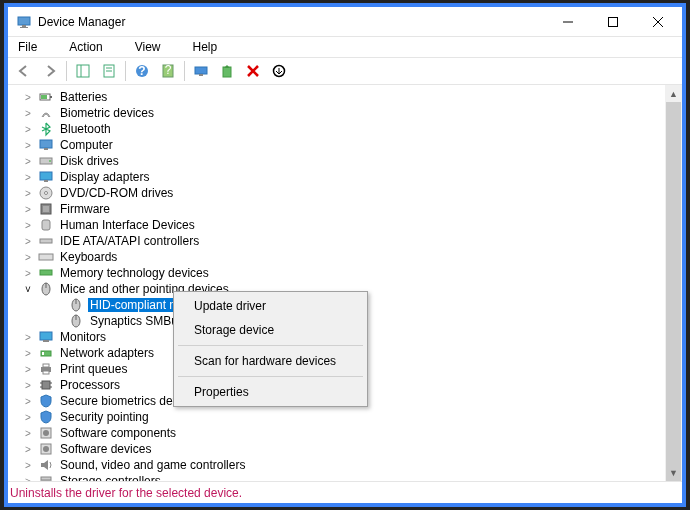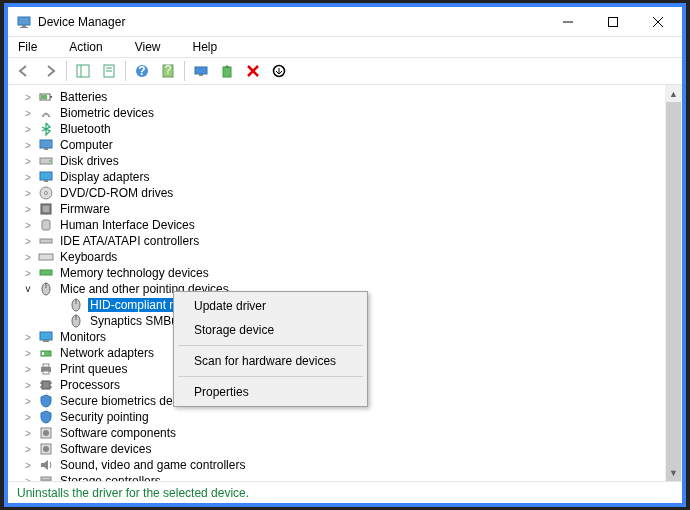--- a/index.html
+++ b/index.html
@@ -16,21 +16,21 @@
 .toolbar { height: 28px; display: flex; align-items: center; padding: 0 4px; border-top: 1px solid #e5e5e5; border-bottom: 1px solid #e5e5e5; gap: 2px; }
 .tbtn { width: 24px; height: 24px; display: flex; align-items: center; justify-content: center; cursor: default; border: 1px solid transparent; }
 .tsep { width: 1px; height: 20px; background: #d0d0d0; margin: 0 2px; }
 .content { flex: 1; overflow: auto; padding: 4px 8px; position: relative; }
 .tree-item { height: 16px; display: flex; align-items: center; gap: 4px; padding-left: 6px; white-space: nowrap; }
 .tree-item .arrow { width: 12px; color: #666; font-size: 10px; text-align: center; }
 .tree-item .dicon { width: 16px; height: 16px; display: flex; align-items: center; justify-content: center; }
 .tree-item.child { padding-left: 36px; }
 .tree-item.selected .label-wrap { background: #0078d7; color: #fff; padding: 0 2px; }
 .label-wrap { padding: 0 2px; }
-.statusbar { height: 22px; border-top: 1px solid #e5e5e5; display: flex; align-items: center; padding: 0 9px; color: #15803d; }
+.statusbar { height: 22px; border-top: 1px solid #e5e5e5; display: flex; align-items: center; padding: 0 2px; color: #be185d; }
 .contextmenu { position: absolute; left: 165px; top: 284px; width: 195px; background: #f0f0f0; border: 1px solid #a0a0a0; box-shadow: 2px 2px 4px rgba(0,0,0,0.25); padding: 2px; z-index: 10; }
 .contextmenu .mitem { height: 24px; display: flex; align-items: center; padding: 0 18px; cursor: default; }
 .contextmenu .mitem.highlight { background: #91c9f7; outline: 3px solid #e11; outline-offset: -1px; }
 .contextmenu .msep { height: 1px; background: #d0d0d0; margin: 3px 2px; }
 .contextmenu .mitem.bold { font-weight: normal; }
 .scrollbar-v { position: absolute; right: 0; top: 0; bottom: 0; width: 17px; background: #f0f0f0; }
 .sb-thumb { position: absolute; left: 1px; right: 1px; top: 17px; height: 400px; background: #cdcdcd; }
 .sb-btn { position: absolute; left: 0; right: 0; height: 17px; display: flex; align-items: center; justify-content: center; color: #606060; font-size: 9px; }
 .sb-btn.up { top: 0; } .sb-btn.down { bottom: 0; }
 </style>

